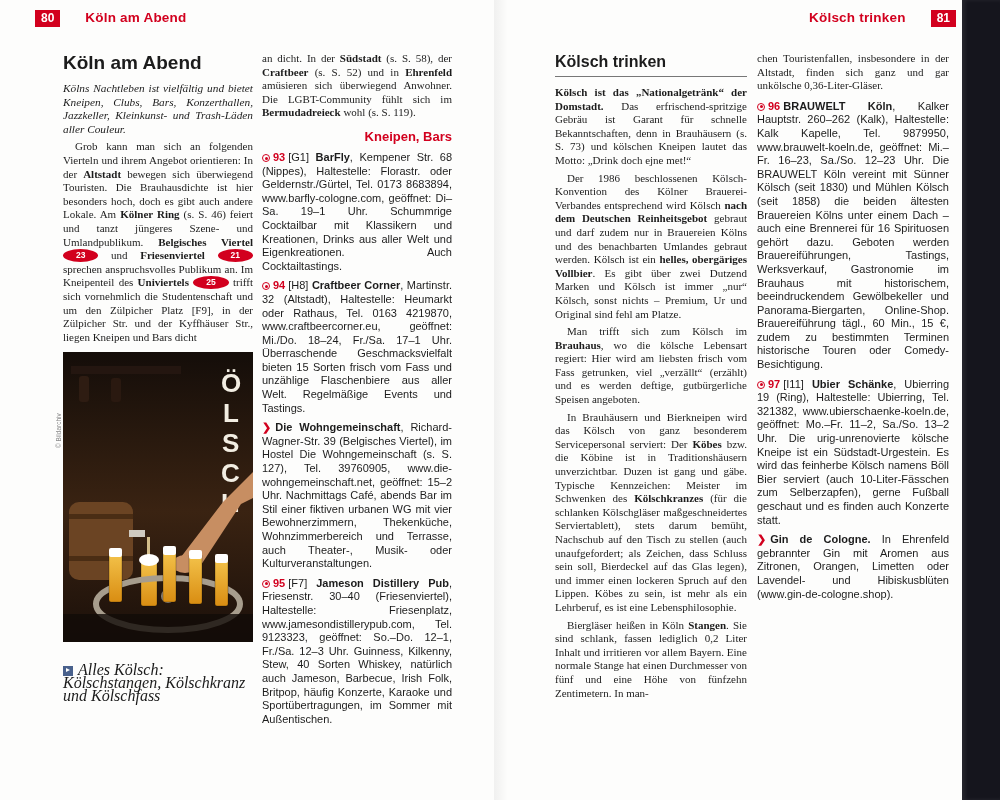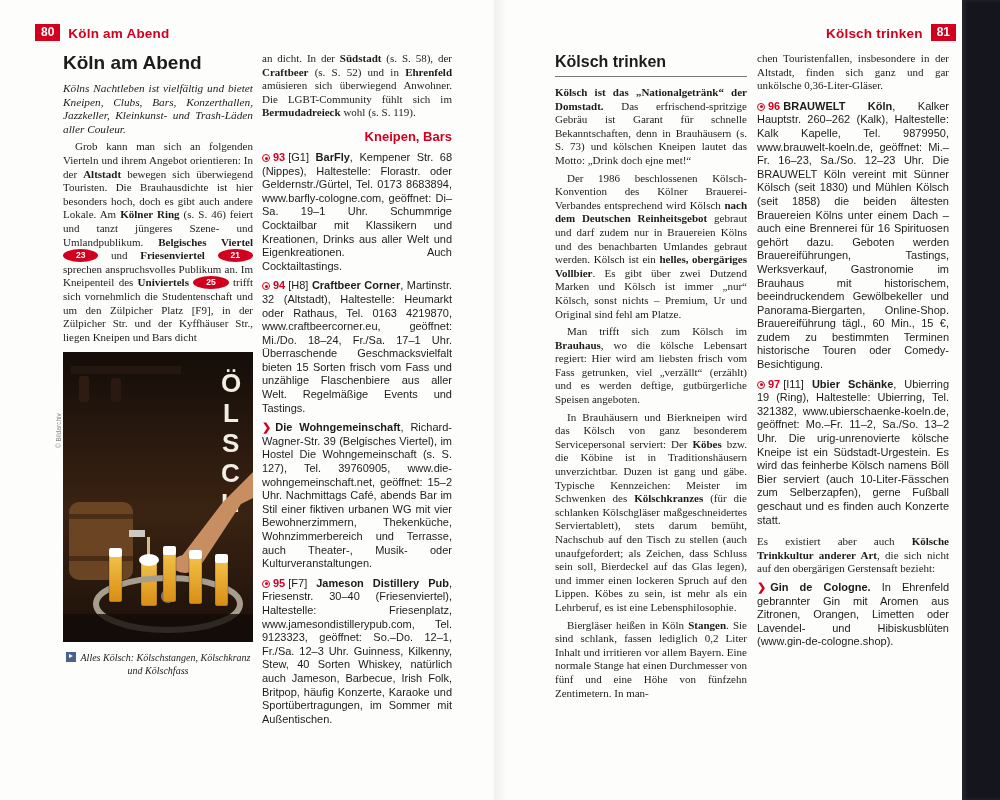--- a/index.html
+++ b/index.html
@@ -8,21 +8,21 @@
   body{
     position:relative;background:#fdfdfc;color:var(--ink);
     font-family:"Liberation Sans",sans-serif;overflow:hidden;
   }
   .serif{font-family:"Liberation Serif",serif}
   .col{position:absolute;font-size:11px;line-height:13.6px;text-align:justify}
   .col p{margin:0 0 4px 0}
   p.indent{text-indent:12px}
 
   
-  .pg-header{position:absolute;top:24px;display:flex;align-items:flex-end;gap:8px}
+  .pg-header{position:absolute;top:10px;display:flex;align-items:flex-start;gap:25px}
   .pg-header.left{left:35px}
   .pg-header.right{right:44px}
   .pagenum{background:var(--red);color:#fff;font-weight:bold;font-size:12px;
            padding:1px 6px 2px;line-height:14px}
   .header-title{color:var(--red);font-weight:bold;font-size:13.5px;letter-spacing:.2px}
 
   
   .dark-edge{position:absolute;right:0;top:0;bottom:0;width:38px;background:var(--edge);
              box-shadow:inset 3px 0 4px rgba(255,255,255,.08)}
   .gutter{position:absolute;left:494px;top:0;bottom:0;width:14px;
@@ -49,22 +49,22 @@
   .pin-icon::after{content:"";position:absolute;left:1.6px;top:1.6px;width:3px;height:3px;
                    background:var(--red);border-radius:50%}
   .lnum{color:var(--red);font-weight:bold;margin-right:3px}
   .chev{color:var(--red);font-weight:bold;margin-right:4px}
 
   
   figure.photo{position:relative;margin:8px 0 0 0}
   .photo-credit{position:absolute;left:-11px;top:96px;transform:rotate(-90deg);
                 transform-origin:left top;font-size:6.5px;color:#8a8a8a;white-space:nowrap;
                 text-indent:0}
-  figcaption{margin-top:5px;font-size:10px;line-height:13px;font-style:italic;
-             font-family:"Liberation Serif",serif;text-align:center}
+  figcaption{margin-top:17px;font-size:16px;line-height:13px;font-style:italic;
+             font-family:"Liberation Serif",serif;text-align:left}
   .cap-icon{display:inline-block;width:10px;height:10px;background:#49618c;margin-right:5px;
             position:relative;vertical-align:-1px;font-style:normal}
   .cap-icon::after{content:"";position:absolute;left:3px;top:2.5px;
                    border-left:4px solid #fff;border-top:2.5px solid transparent;
                    border-bottom:2.5px solid transparent}
 </style>
 </head>
 <body>
 
 <div class="dark-edge"></div>
@@ -171,18 +171,17 @@
 <div class="col" style="left:757px;top:52px;width:192px">
   <p class="serif" style="margin-bottom:7px"><span>chen Touristenfallen, insbesondere in der Altstadt, finden sich ganz und gar unkölsche 0,36-Liter-Gläser.</span></p>
 
   <p class="listing">
     <span class="pin-icon"></span><span class="lnum">96</span><span><span class="sg-b">BRAUWELT Köln</span><span>, Kalker Hauptstr. 260–262 (Kalk), Haltestelle: Kalk Kapelle, Tel. 9879950, www.brauwelt-koeln.de, geöffnet: Mi.–Fr. 16–23, Sa./So. 12–23 Uhr. Die BRAUWELT Köln vereint mit Sünner Kölsch (seit 1830) und Mühlen Kölsch (seit 1858) die beiden ältesten Brauereien Kölns unter einem Dach – auch eine Brennerei für 16 Spirituosen gehört dazu. Geboten werden Brauereiführungen, Tastings, Werksverkauf, Gastronomie im Brauhaus mit historischem, beeindruckendem Gewölbekeller und Panorama-Biergarten, Online-Shop. Brauereiführung tägl., 60 Min., 15 €, zudem zu bestimmten Terminen historische Touren oder Comedy-Besichtigung.</span></span>
   </p>
   <p class="listing">
     <span class="pin-icon"></span><span class="lnum">97</span><span><span>[I11] </span><span class="sg-b">Ubier Schänke</span><span>, Ubierring 19 (Ring), Haltestelle: Ubierring, Tel. 321382, www.ubierschaenke-koeln.de, geöffnet: Mo.–Fr. 11–2, Sa./So. 13–2 Uhr. Die urig-unrenovierte kölsche Kneipe ist ein Südstadt-Urgestein. Es wird das feinherbe Kölsch namens Böll Bier serviert (auch 10-Liter-Fässchen zum Selberzapfen), gerne Fußball geschaut und es finden auch Konzerte statt.</span></span>
   </p>
 
-  <p class="serif" style="margin:8px 0 5px 0"><span>Es existiert aber auch </span><span class="sg-b">Kölsche Trinkkultur anderer Art</span><span>, die sich nicht auf den obergärigen Gerstensaft bezieht:</span></p>
 
   <p class="listing">
     <span class="chev">❯</span><span><span class="sg-b">Gin de Cologne.</span><span> In Ehrenfeld gebrannter Gin mit Aromen aus Zitronen, Orangen, Limetten oder Lavendel- und Hibiskusblüten (www.gin-de-cologne.shop).</span></span>
   </p>
 </div>
 
 </body></html>

